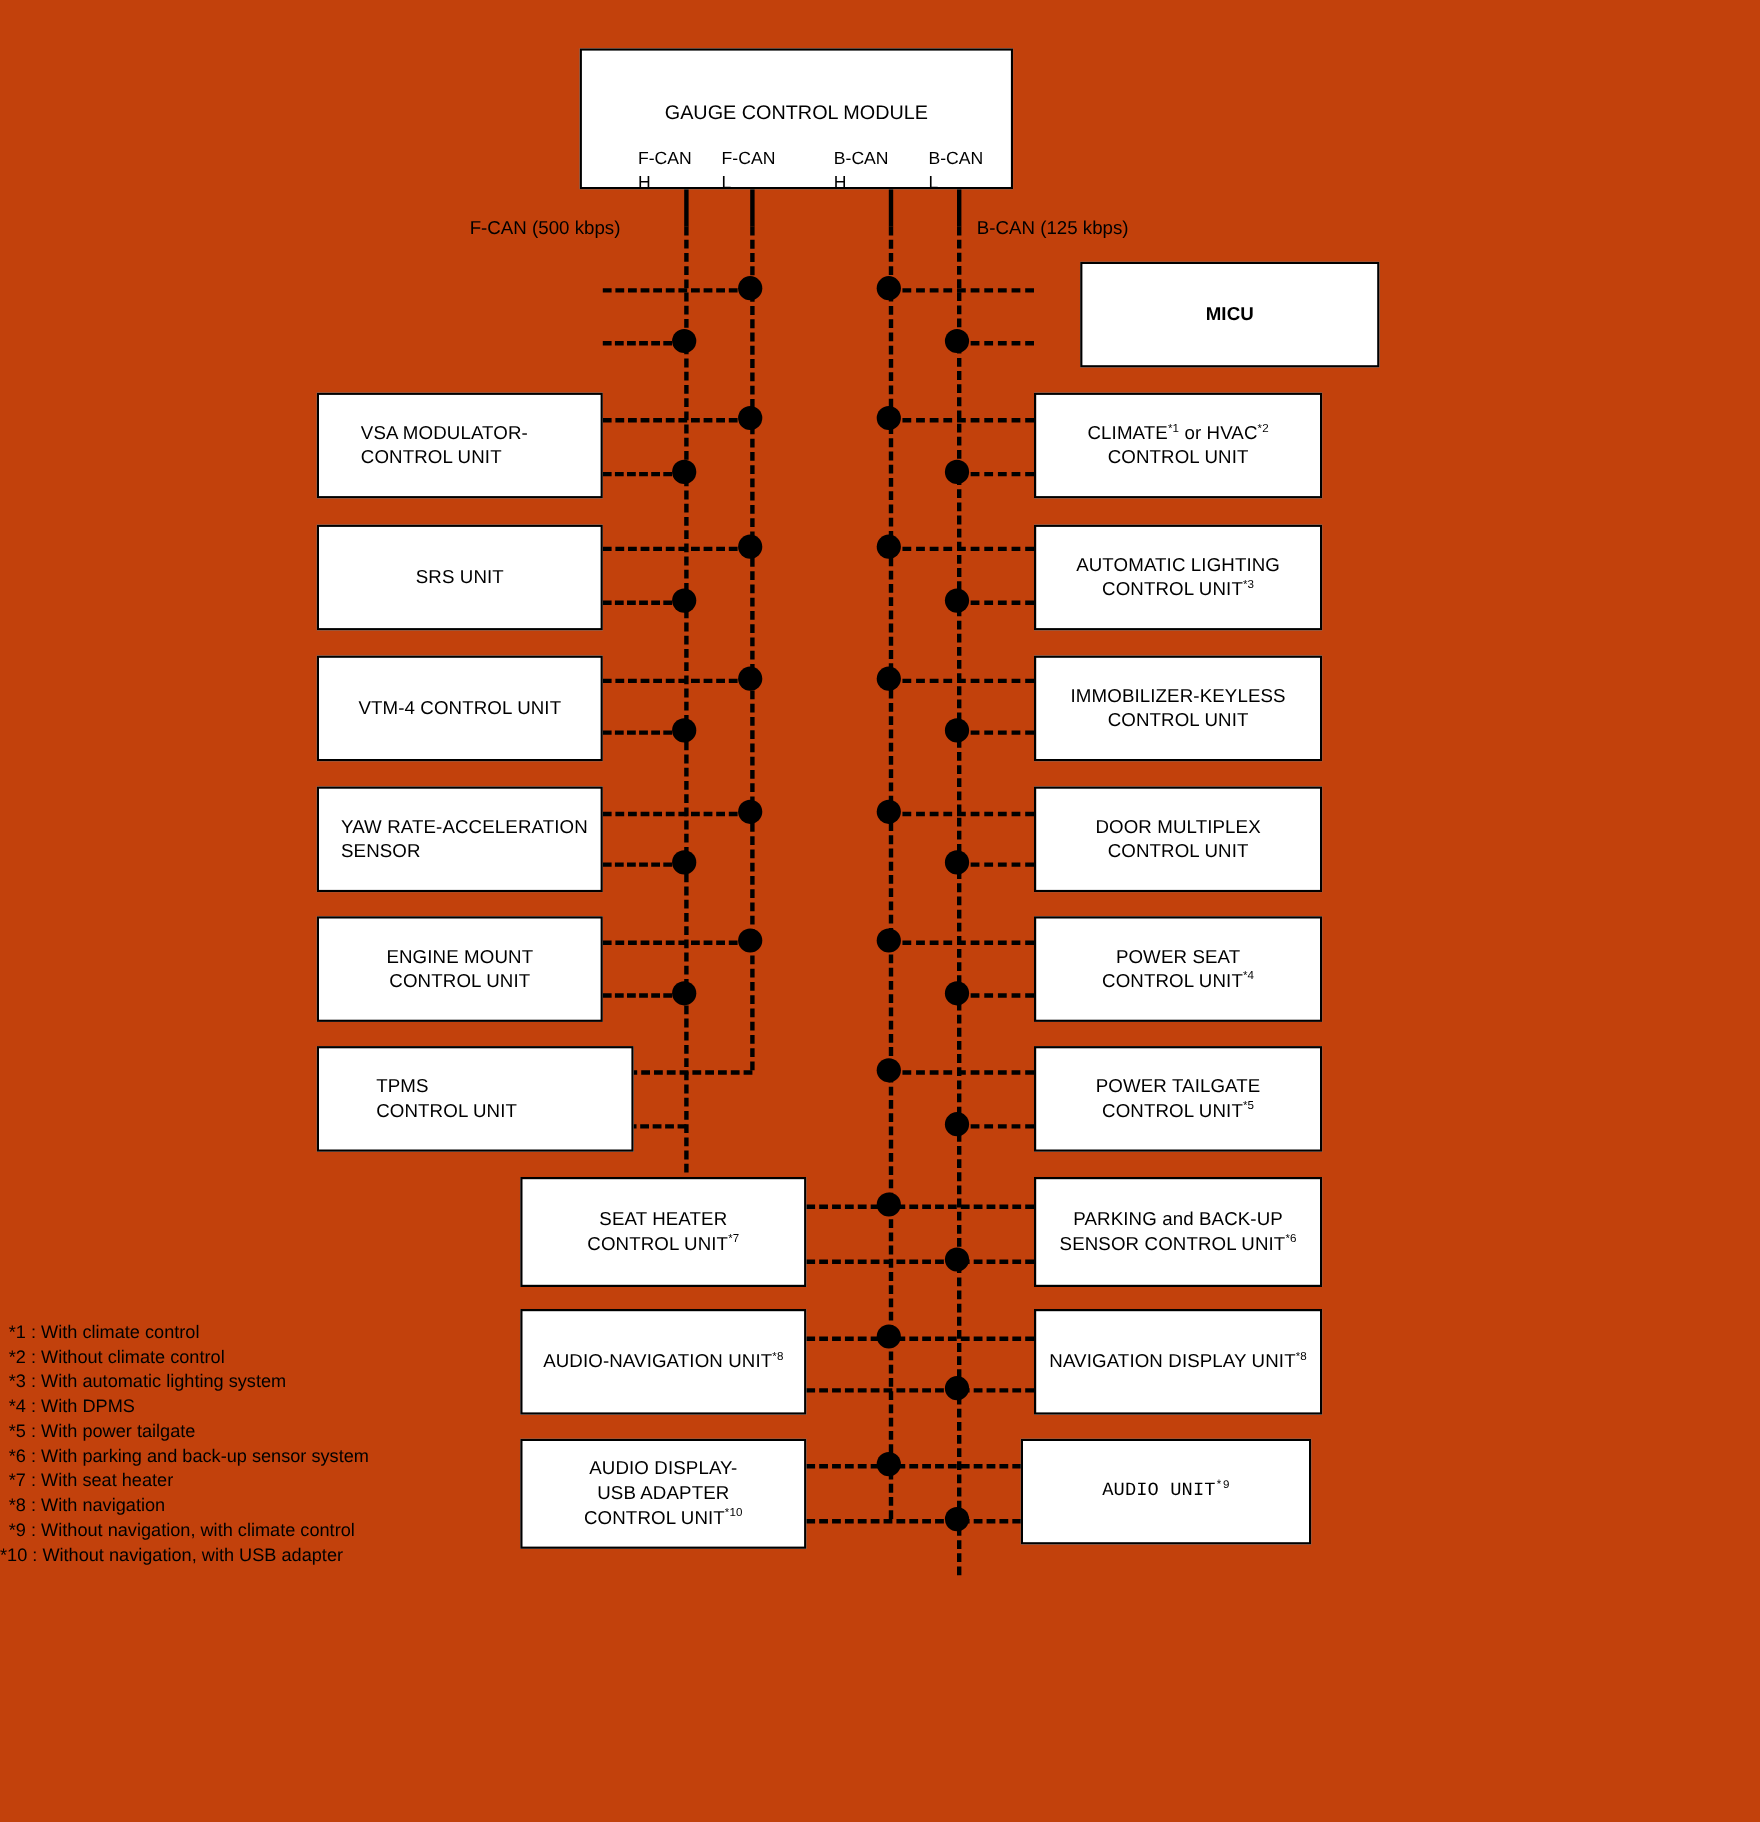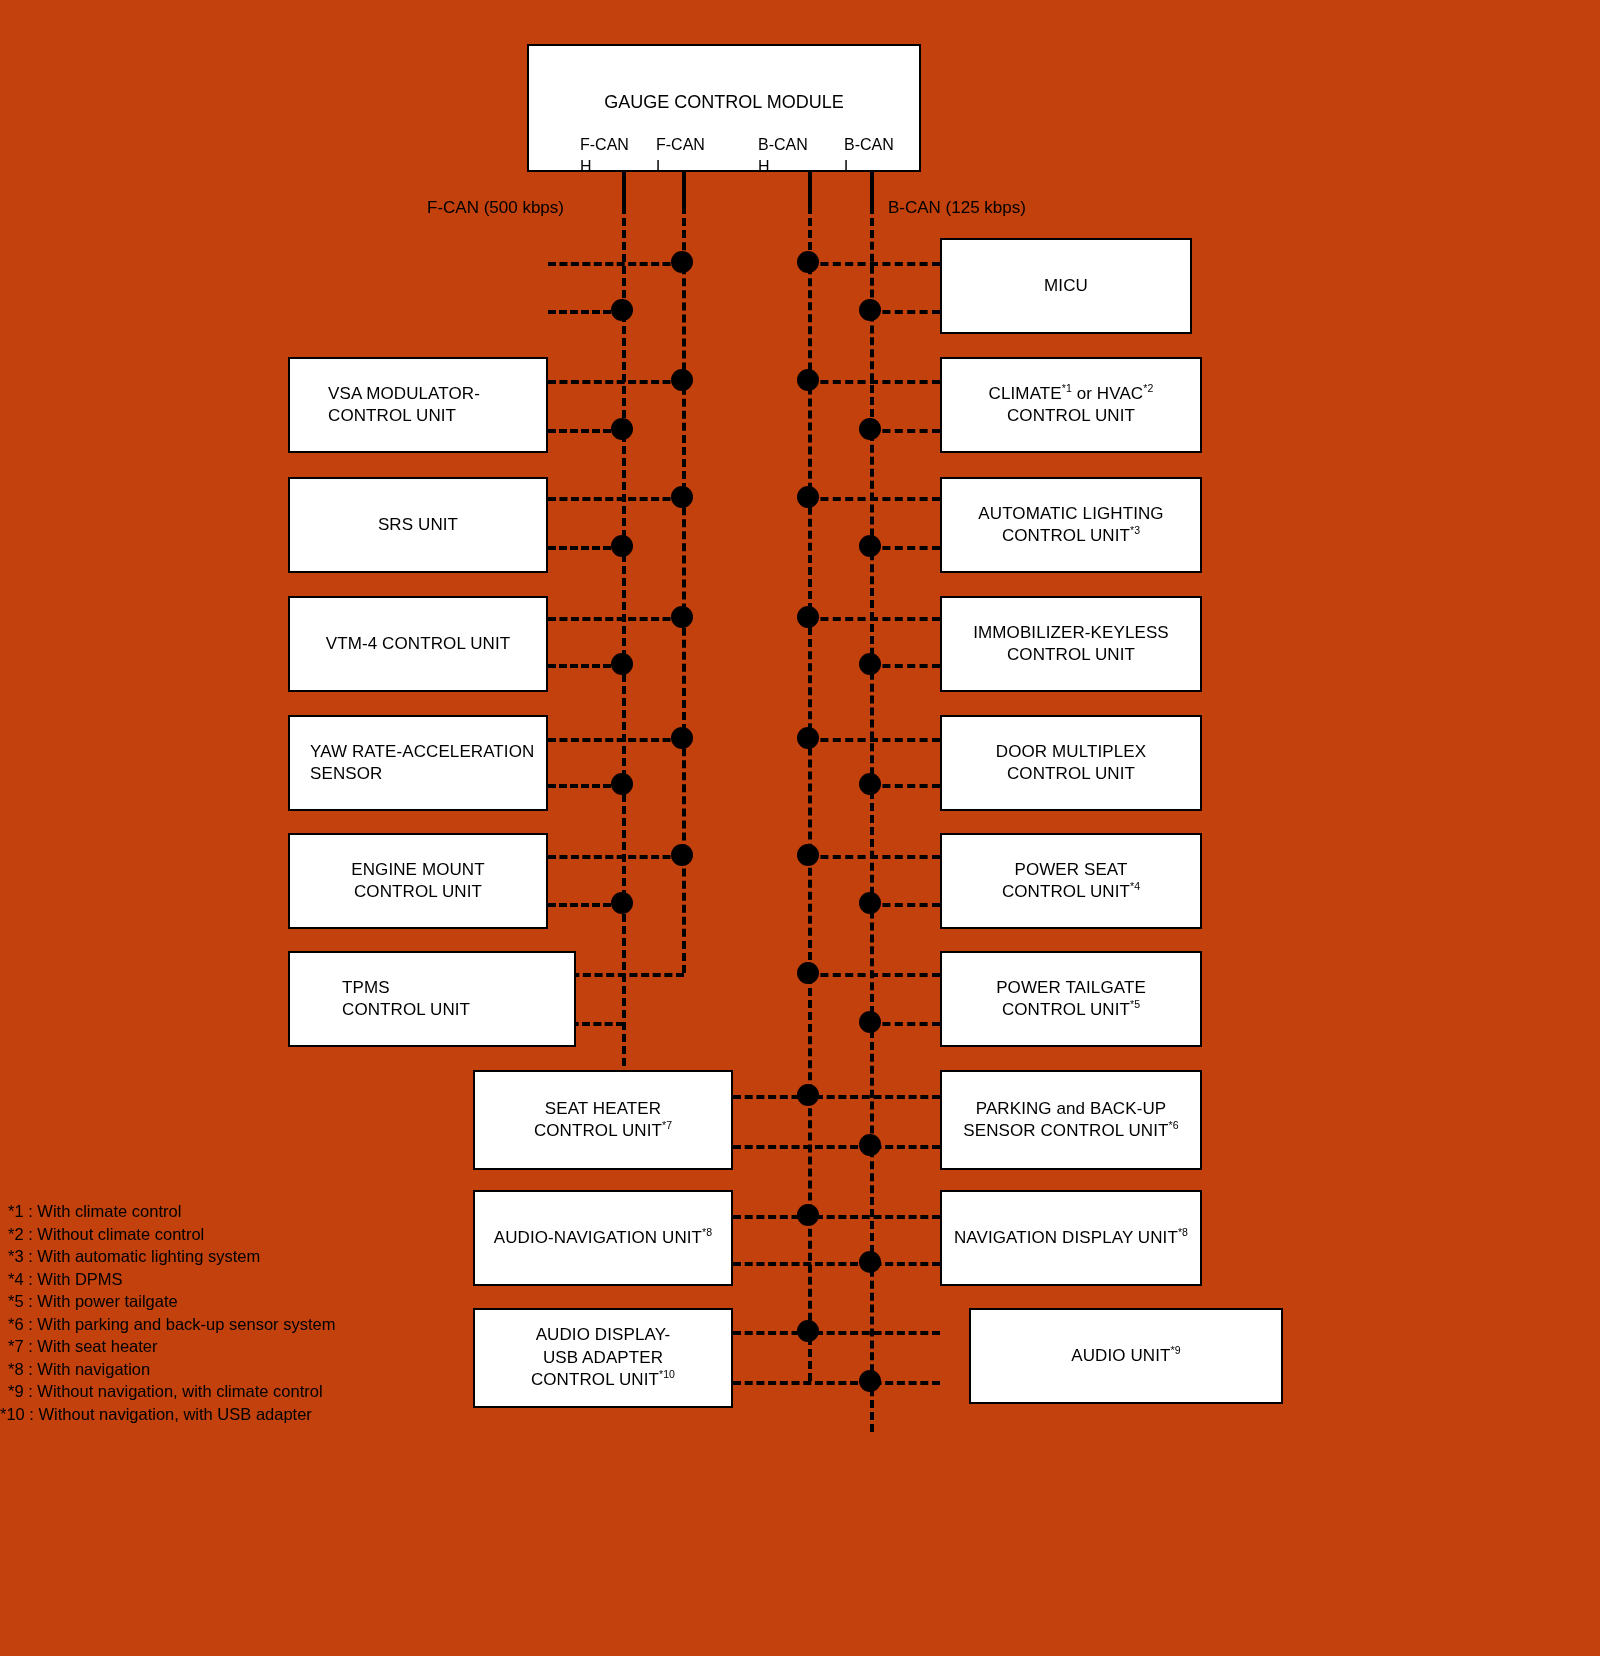--- a/index.html
+++ b/index.html
@@ -154,21 +154,21 @@
   </div>
   <div class="box" style="left:288px; top:833px; width:260px; height:96px;">
     <div class="label">ENGINE MOUNT
 CONTROL UNIT</div>
   </div>
   <div class="box" style="left:288px; top:951px; width:288px; height:96px;">
     <div class="label" style="text-align:left;width:100%;padding-left:52px;">TPMS
    CONTROL UNIT</div>
   </div>
 
-  <div class="box" style="left:940px; top:238px; width:252px; height:96px;">
+  <div class="box" style="left:982px; top:238px; width:272px; height:96px;font-weight:bold;">
     <div class="label">MICU</div>
   </div>
   <div class="box" style="left:940px; top:357px; width:262px; height:96px;">
     <div class="label">CLIMATE<sup>*1</sup> or HVAC<sup>*2</sup><br>CONTROL UNIT</div>
   </div>
   <div class="box" style="left:940px; top:477px; width:262px; height:96px;">
     <div class="label">AUTOMATIC LIGHTING<br>CONTROL UNIT<sup>*3</sup></div>
   </div>
   <div class="box" style="left:940px; top:596px; width:262px; height:96px;">
     <div class="label">IMMOBILIZER-KEYLESS
@@ -183,21 +183,21 @@
   </div>
   <div class="box" style="left:940px; top:951px; width:262px; height:96px;">
     <div class="label">POWER TAILGATE<br>CONTROL UNIT<sup>*5</sup></div>
   </div>
   <div class="box" style="left:940px; top:1070px; width:262px; height:100px;">
     <div class="label">PARKING and BACK-UP<br>SENSOR CONTROL UNIT<sup>*6</sup></div>
   </div>
   <div class="box" style="left:940px; top:1190px; width:262px; height:96px;">
     <div class="label">NAVIGATION DISPLAY UNIT<sup>*8</sup></div>
   </div>
-  <div class="box" style="left:969px; top:1308px; width:314px; height:96px;">
+  <div class="box" style="left:928px; top:1308px; width:264px; height:96px;font-family:Liberation Mono, monospace;">
     <div class="label">AUDIO UNIT<sup>*9</sup></div>
   </div>
 
   <div class="box" style="left:473px; top:1070px; width:260px; height:100px;">
     <div class="label">SEAT HEATER<br>CONTROL UNIT<sup>*7</sup></div>
   </div>
   <div class="box" style="left:473px; top:1190px; width:260px; height:96px;">
     <div class="label">AUDIO-NAVIGATION UNIT<sup>*8</sup></div>
   </div>
   <div class="box" style="left:473px; top:1308px; width:260px; height:100px;">

